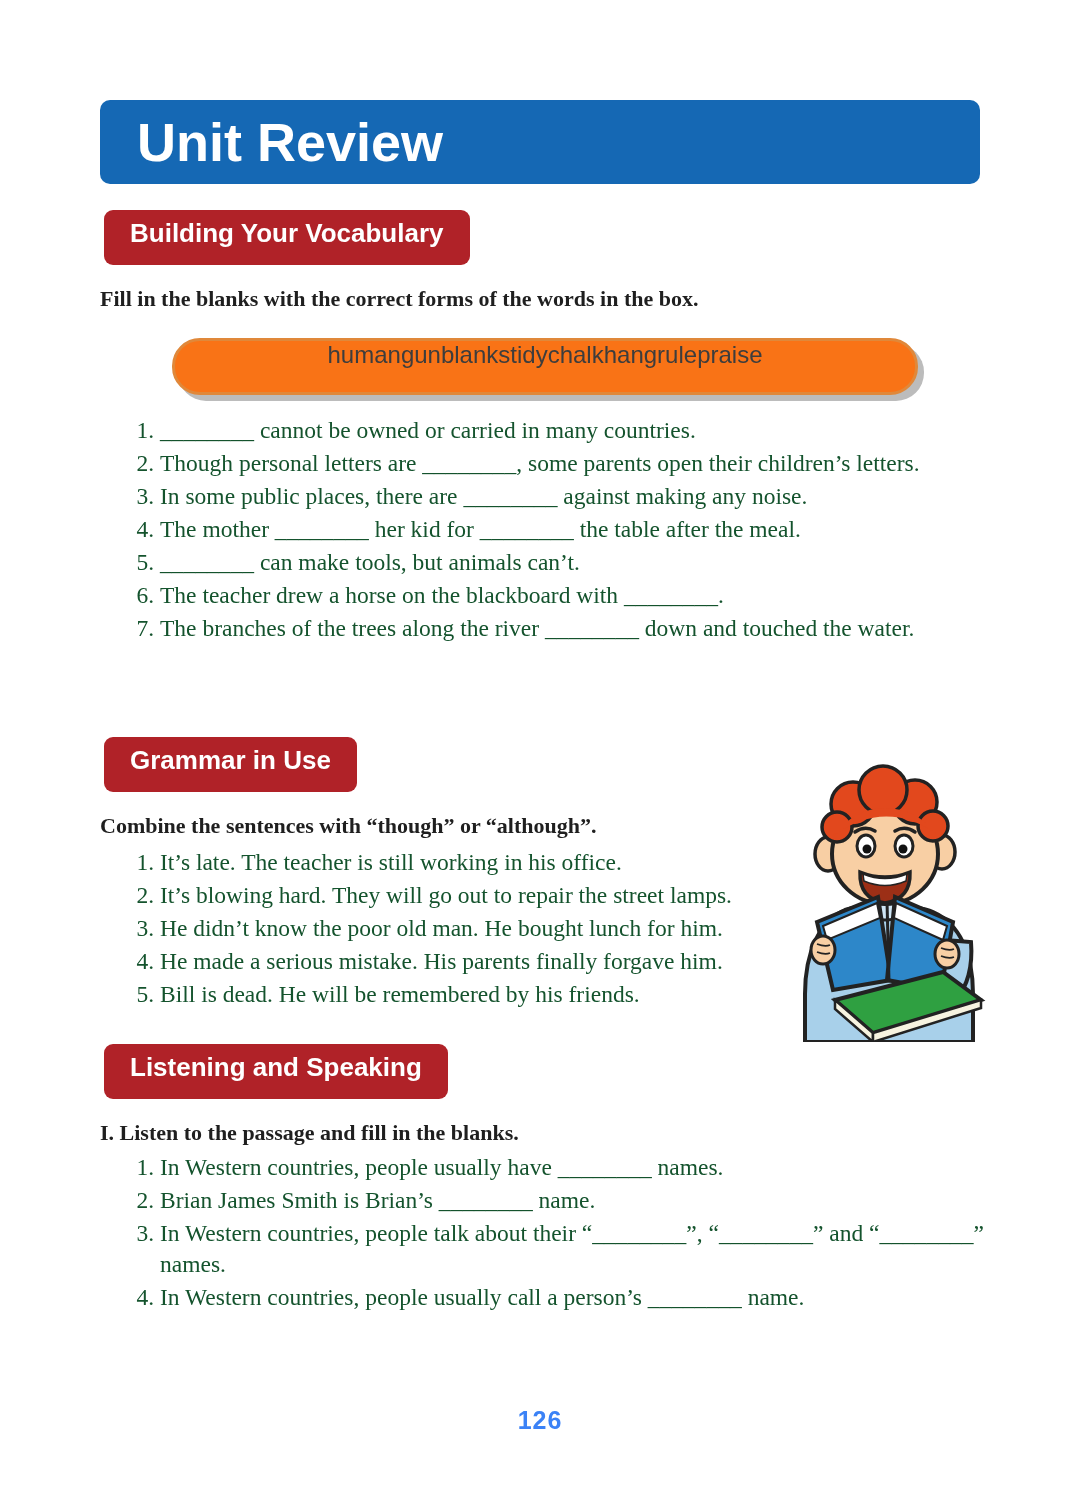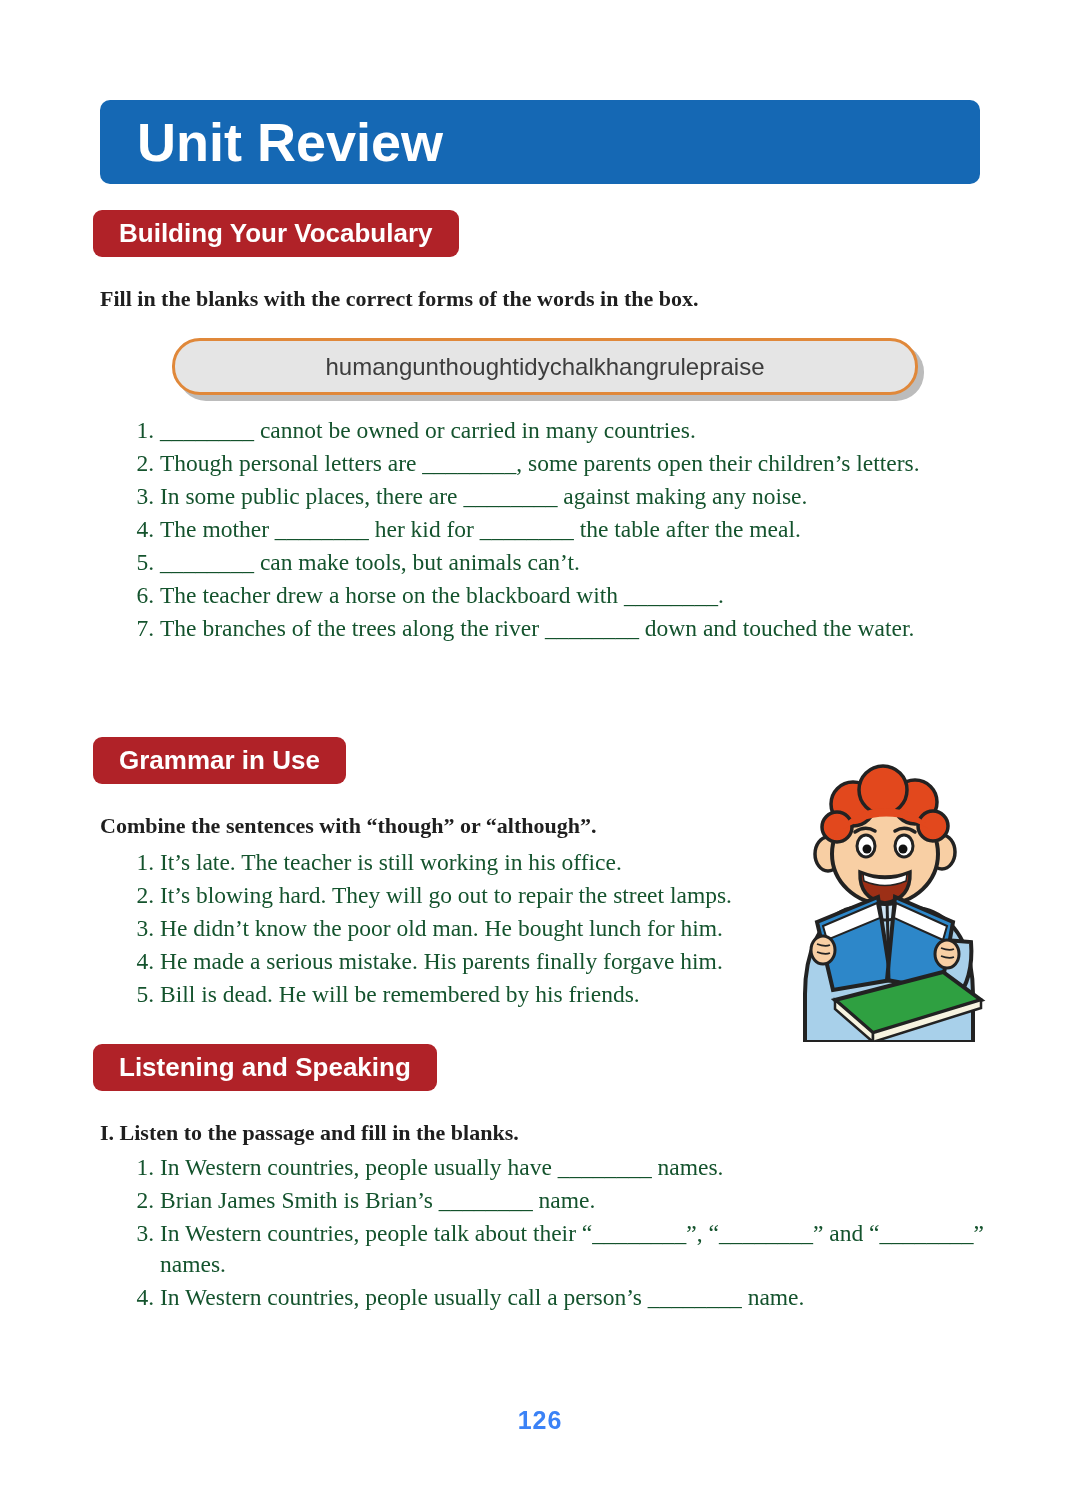--- a/index.html
+++ b/index.html
@@ -12,42 +12,42 @@
     position:absolute;left:100px;top:100px;width:880px;height:84px;
     background:#1568b4;border-radius:10px;
   }
   .unit-header .title{
     font-family:"Liberation Sans",sans-serif;font-weight:bold;
     font-size:54px;color:#ffffff;line-height:84px;padding-left:37px;
     letter-spacing:0px;
   }
   
   .badge{
-    position:absolute;left:93px;height:47px;background:#b02228;
+    position:absolute;left:104px;height:55px;background:#b02228;
     border-radius:9px;color:#ffffff;font-family:"Liberation Sans",sans-serif;
     font-weight:bold;font-size:26px;line-height:47px;padding:0 26px;
     display:inline-block;white-space:nowrap;
   }
   .badge-vocab{top:210px;}
   .badge-grammar{top:737px;}
   .badge-listening{top:1044px;}
   
   .instruction{
     position:absolute;left:100px;width:880px;
     font-weight:bold;font-size:22px;line-height:30px;color:#1f1f1f;
   }
   .instr-vocab{top:284px;}
   .instr-grammar{top:811px;}
   .instr-listening{top:1118px;}
   
   .word-box{
     position:absolute;left:172px;top:338px;width:740px;height:51px;
-    background:#e5e5e5;border:3px solid #e0883a;border-radius:28px;
+    background:#f97316;border:3px solid #e0883a;border-radius:28px;
     box-shadow:6px 6px 0 0 #bcbcbc;
-    display:flex;align-items:center;justify-content:center;
+    display:flex;align-items:flex-start;justify-content:center;
   }
   .word-box .word{
     font-family:"Liberation Sans",sans-serif;font-size:24px;color:#3d3d3d;
   }
   
   ol.exercise{
     position:absolute;left:100px;margin:0;padding-left:60px;
     font-size:23.5px;color:#14532d;
   }
   ol.exercise li{line-height:31px;margin-bottom:2px;}
@@ -72,21 +72,21 @@
   <div class="unit-header">
     <div class="title">Unit Review</div>
   </div>
 
   <div class="badge badge-vocab">Building Your Vocabulary</div>
   <div class="instruction instr-vocab">Fill in the blanks with the correct forms of the words in the box.</div>
 
   <div class="word-box">
     <span class="word">human</span>
     <span class="word">gun</span>
-    <span class="word">though</span>
+    <span class="word">blanks</span>
     <span class="word">tidy</span>
     <span class="word">chalk</span>
     <span class="word">hang</span>
     <span class="word">rule</span>
     <span class="word">praise</span>
   </div>
 
   <ol class="exercise list-vocab">
     <li>________ cannot be owned or carried in many countries.</li>
     <li>Though personal letters are ________, some parents open their children’s letters.</li>

